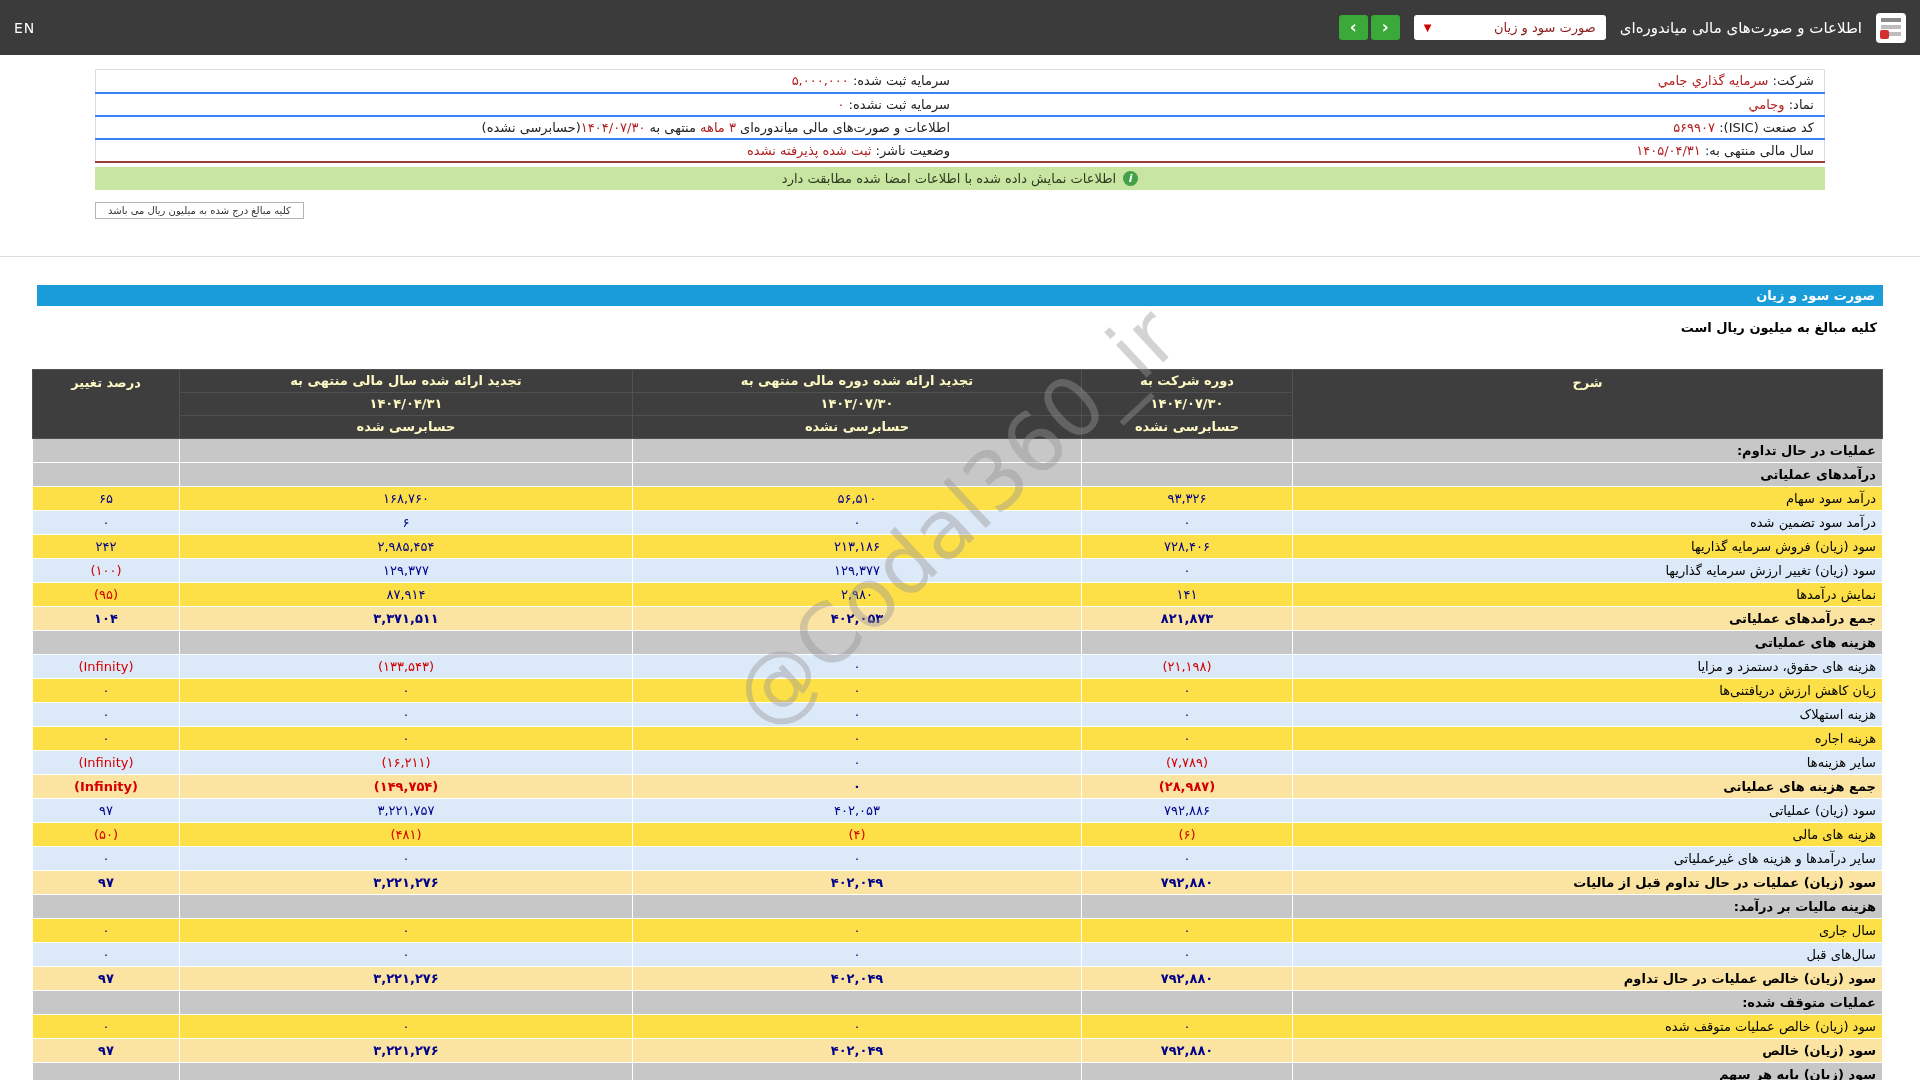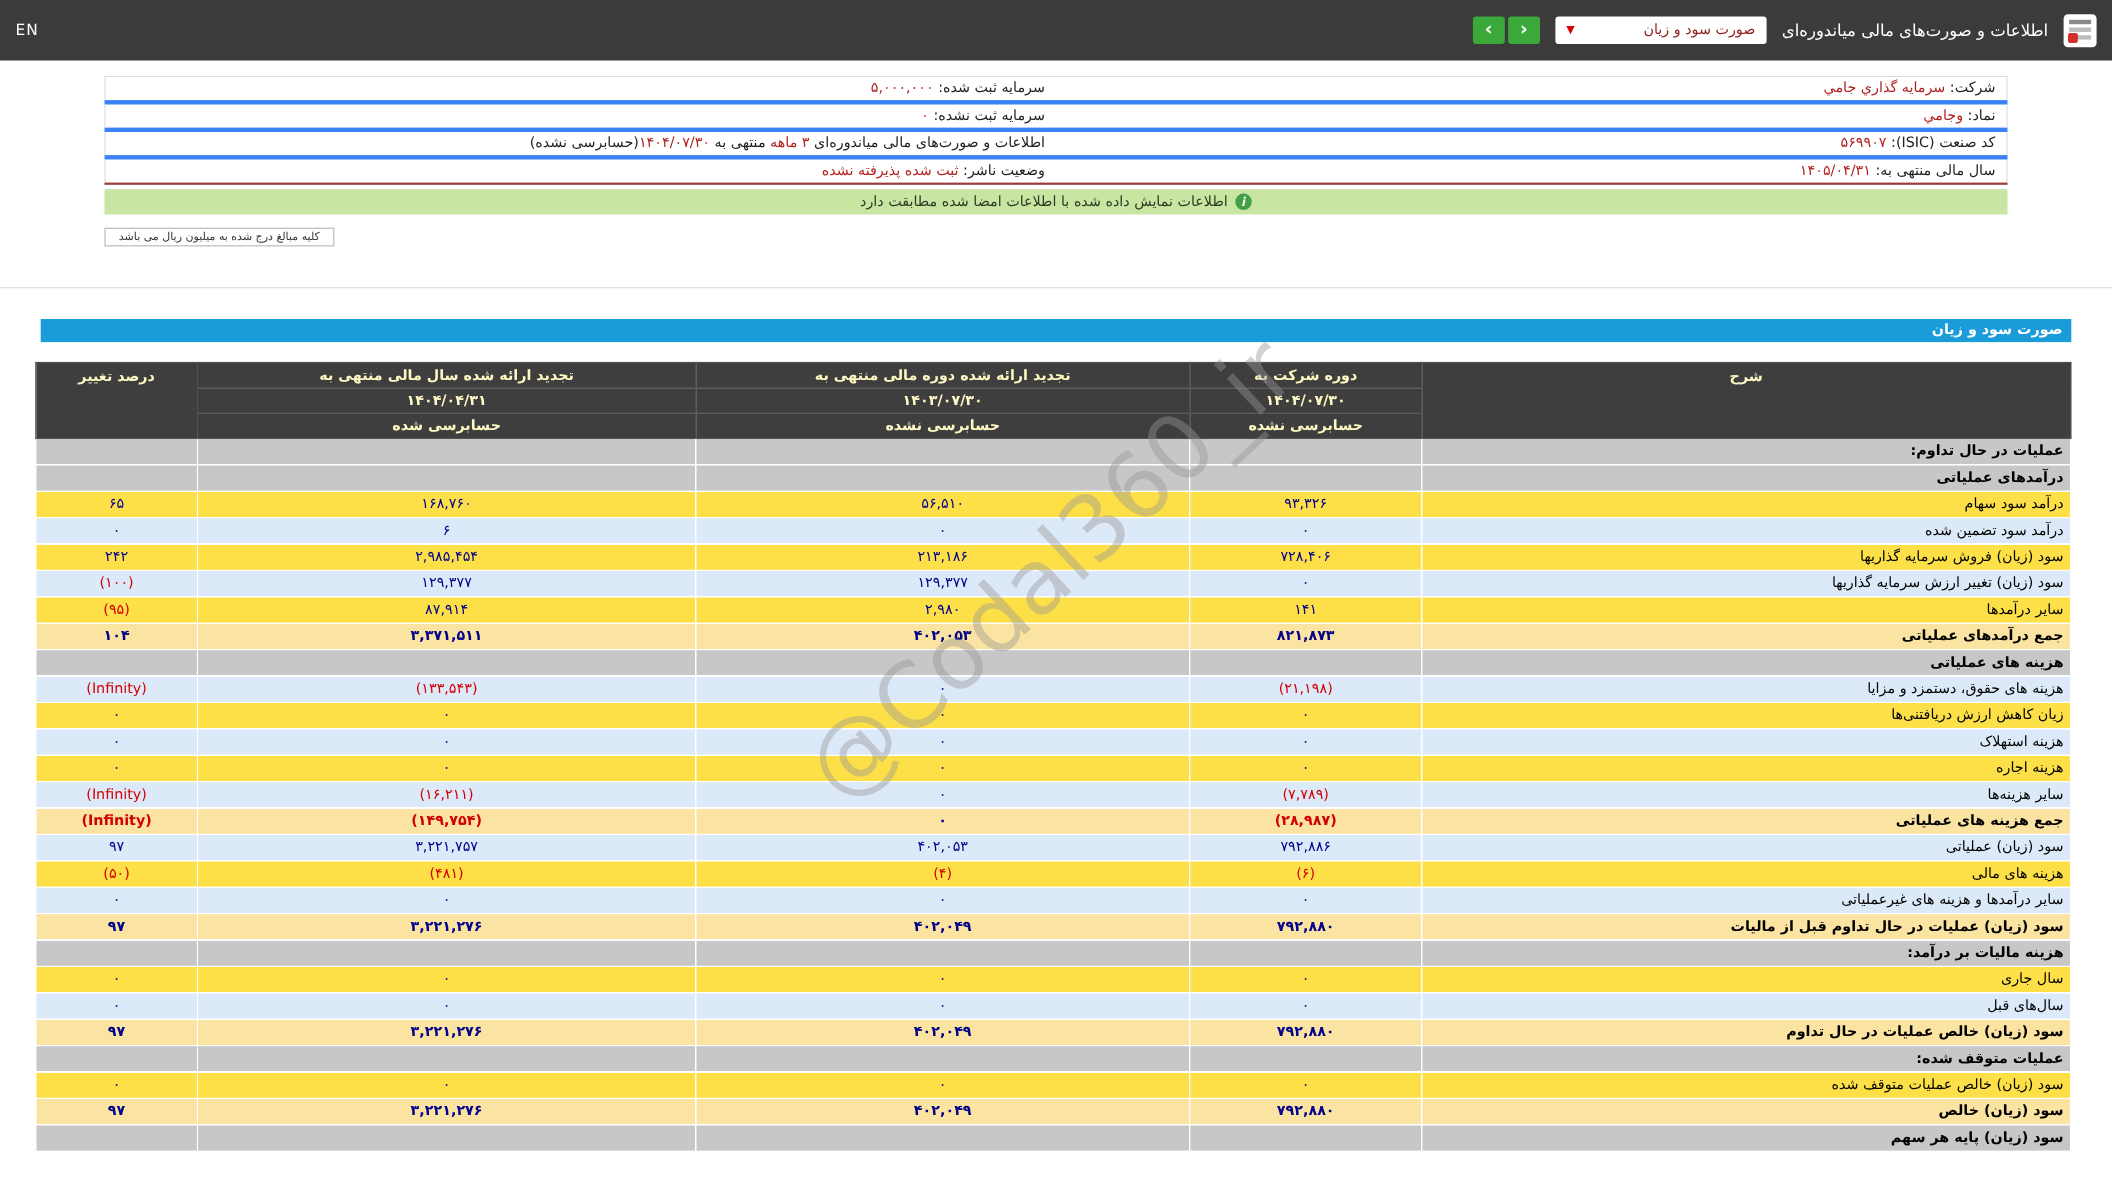--- a/index.html
+++ b/index.html
@@ -46,21 +46,21 @@
     font-family: "DejaVu Sans", sans-serif;
   }
   .en-link { margin-inline-start: auto; color: #ffffff; font-size: 14px; cursor: pointer; letter-spacing: 1px; }
 
   
   .company-wrap { margin: 14px 95px 0; }
   table.company {
     width: 100%; border-collapse: collapse; font-size: 13px;
     border: 1px solid #dcdcdc; border-bottom: 2px solid #9b3b3b;
   }
-  table.company td { width: 50%; padding: 3px 10px; border-bottom: 4px solid #3b82f6; height: 23px; }
+  table.company td { width: 50%; padding: 3px 10px; border-bottom: 2px solid #3b82f6; height: 23px; }
   table.company tr:last-child td { border-bottom: none; }
   table.company .lbl { color: #222; }
   table.company .val { color: #b22222; }
 
   
   .notice-bar {
     margin: 4px 95px 0; height: 23px; background: #c8e5a2;
     display: flex; align-items: center; justify-content: center; gap: 7px;
     font-size: 13px; color: #2e3b22;
   }
@@ -159,20 +159,21 @@
   <span class="info-icon">i</span>
   <span>اطلاعات نمایش داده شده با اطلاعات امضا شده مطابقت دارد</span>
 </div>
 
 <div class="unit-box-wrap">
   <span class="unit-box">کلیه مبالغ درج شده به میلیون ریال می باشد</span>
 </div>
 
 <div class="main-panel">
   <div class="blue-bar">صورت سود و زیان</div>
+  <div class="unit-note">کلیه مبالغ به میلیون ریال است</div>
 
   <table class="statement">
     <colgroup>
       <col style="width:590px">
         <col style="width:211px">
         <col style="width:449px">
         <col style="width:453px">
         <col style="width:147px">
     </colgroup>
     <thead>
@@ -231,21 +232,21 @@
           <td class="c-num">۲۴۲</td>
         </tr>
         <tr class="row-blue">
           <td class="c-desc">سود (زیان) تغییر ارزش سرمایه گذاریها</td>
           <td class="c-num">۰</td>
           <td class="c-num">۱۲۹,۳۷۷</td>
           <td class="c-num">۱۲۹,۳۷۷</td>
           <td class="c-num neg">(۱۰۰)</td>
         </tr>
         <tr class="row-white">
-          <td class="c-desc">سایر درآمدها</td>
+          <td class="c-desc">نمایش درآمدها</td>
           <td class="c-num">۱۴۱</td>
           <td class="c-num">۲,۹۸۰</td>
           <td class="c-num">۸۷,۹۱۴</td>
           <td class="c-num neg">(۹۵)</td>
         </tr>
         <tr class="row-yellow">
           <td class="c-desc">جمع درآمدهای عملیاتی</td>
           <td class="c-num">۸۲۱,۸۷۳</td>
           <td class="c-num">۴۰۲,۰۵۳</td>
           <td class="c-num">۳,۳۷۱,۵۱۱</td>

